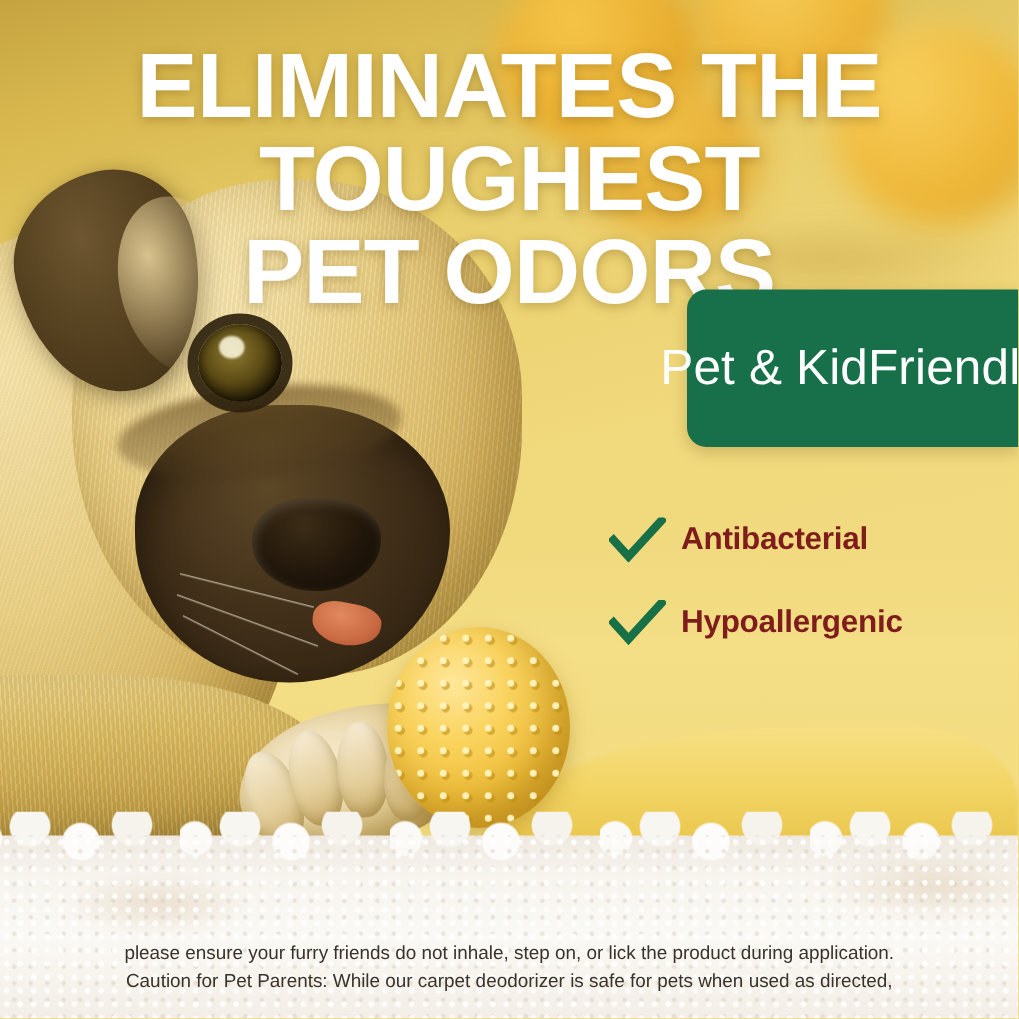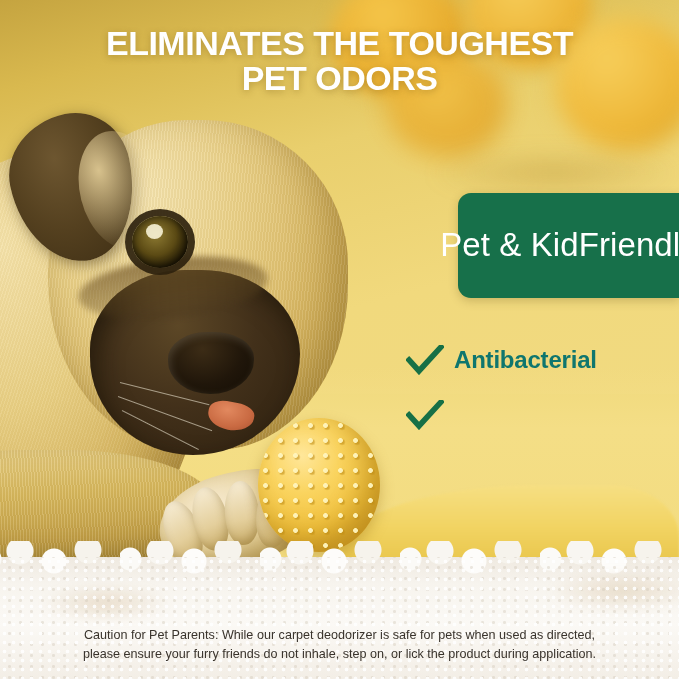--- a/index.html
+++ b/index.html
@@ -219,21 +219,21 @@
     border-radius:60% 20% 0 0 / 90% 60% 0 0;
     filter:blur(1px);
   }
 
   
   .headline {
     position:absolute; left:0; right:0; top:26px;
     text-align:center;
     color:#ffffff;
     font-weight:bold;
-    font-size:34px;
+    font-size:61px;
     line-height:1.02;
     letter-spacing:-0.5px;
     text-shadow:0 2px 7px rgba(112,84,20,.35);
     padding:0 26px;
   }
   .headline .l1 { display:block; }
   .headline .l2 { display:block; }
 
   
   .badge {
@@ -253,21 +253,21 @@
   .features {
     position:absolute; left:406px; top:336px; width:273px;
   }
   .feature {
     display:flex; align-items:center;
     height:48px; margin-bottom:7px;
   }
   .check { width:38px; height:30px; flex:0 0 38px; margin-right:10px; }
   .check svg { display:block; width:38px; height:30px; }
   .feature-label {
-    font-size:24px; font-weight:bold; color:#0f766e;
+    font-size:21px; font-weight:bold; color:#7f1d1d;
     letter-spacing:-.2px; white-space:nowrap;
   }
 
   
   .caution {
     position:absolute; left:0; right:0; bottom:14px;
     text-align:center;
     font-size:12.6px; line-height:1.55;
     color:#39332c;
     padding:0 24px;
@@ -345,22 +345,23 @@
       <span class="feature-label">Antibacterial</span>
     </div>
 
 
     <div class="feature">
       <span class="check">
         <svg viewBox="0 0 38 30" aria-hidden="true">
           <path d="M3 15 L13 26 L35 2" fill="none" stroke="#177046" stroke-width="5.6" stroke-linecap="square" stroke-linejoin="miter"></path>
         </svg>
       </span>
+      <span class="feature-label">Hypoallergenic</span>
     </div>
 
   </div>
 
   <div class="caution">
+    <span class="caution-line">please ensure your furry friends do not inhale, step on, or lick the product during application.</span>
     <span class="caution-line">Caution for Pet Parents: While our carpet deodorizer is safe for pets when used as directed,</span>
-    <span class="caution-line">please ensure your furry friends do not inhale, step on, or lick the product during application.</span>
   </div>
 
 </div>
 
 </body></html>

